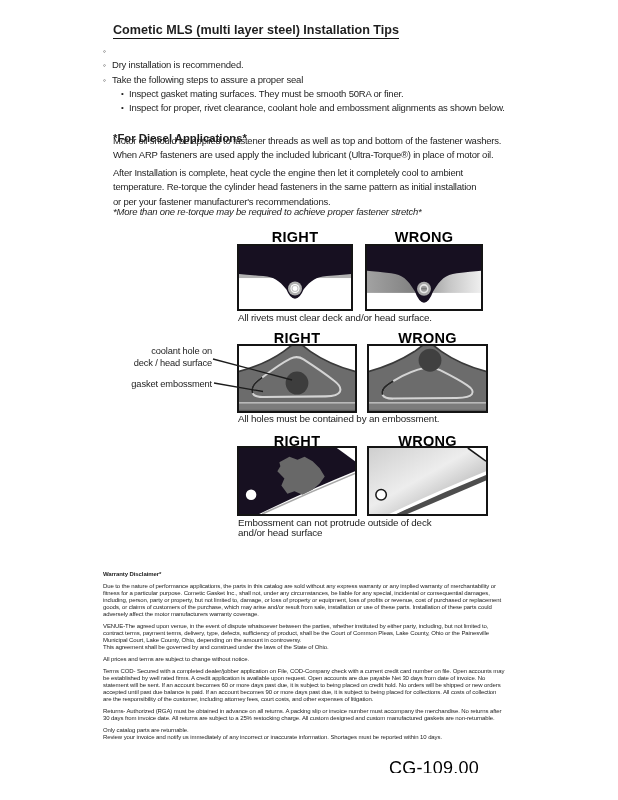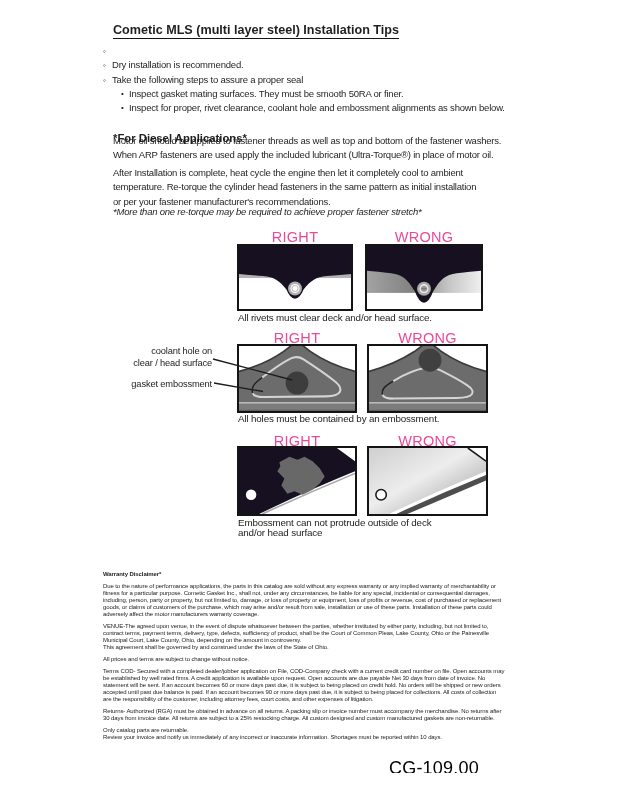--- a/index.html
+++ b/index.html
@@ -17,21 +17,21 @@
   .bullet-line{display:flex;align-items:flex-start;}
   .marker{font-size:8.5px;width:9px;flex:0 0 9px;line-height:14.3px;}
   .sub .marker{margin-left:18px;flex:0 0 8px;width:8px;font-size:8px;}
   .section-heading{left:113px;top:132px;font-size:11.3px;font-weight:bold;white-space:nowrap;}
   .body-par{left:113px;width:448px;font-size:9.5px;letter-spacing:-0.22px;
     line-height:14.3px;white-space:pre-line;}
   .par1{top:134px;}
   .par2{top:166px;}
   .par3{top:205px;font-style:italic;}
   
-  .rw-label{font-size:14.5px;font-weight:normal;text-align:center;letter-spacing:0.3px;color:#ec4899;}
+  .rw-label{font-size:14.5px;font-weight:bold;text-align:center;letter-spacing:0.3px;color:#000000;}
   .panel{box-sizing:border-box;border:2.5px solid #141414;background:#fff;}
   .panel svg{display:block;width:100%;height:100%;}
   .caption{font-size:9.8px;letter-spacing:-0.15px;line-height:10.2px;white-space:pre-line;color:#1c1c1c;}
   .annot{font-size:9.3px;letter-spacing:-0.15px;line-height:11.6px;text-align:right;width:152px;color:#1c1c1c;}
   .leader{z-index:6;}
   
   .legal{left:103px;top:571px;width:452px;font-size:6px;letter-spacing:-0.1px;
     line-height:7.1px;color:#242424;}
   .legal p{margin:0 0 4.6px 0;white-space:pre-line;}
   .legal p.bold{font-weight:bold;margin-bottom:5px;}
@@ -109,21 +109,21 @@
       <circle cx="56.5" cy="42" r="2.95" fill="#9c9c9c"></circle>
       <rect x="53.7" y="41.2" width="5.6" height="1.5" fill="#7a7a7a"></rect>
     </svg>
   </div>
 
   <div class="abs caption" style="left:238px;top:313px;">All rivets must clear deck and/or head surface.</div>
 
   <div class="abs rw-label" style="left:237px;top:330px;width:120px;">RIGHT</div>
   <div class="abs rw-label" style="left:367px;top:330px;width:121px;">WRONG</div>
 
-  <div class="abs annot" style="left:60px;top:346px;"><span>coolant hole on</span><br><span>clear / head surface</span></div>
+  <div class="abs annot" style="left:60px;top:346px;"><span>coolant hole on</span><br><span>deck / head surface</span></div>
   <div class="abs annot" style="left:60px;top:379px;">gasket embossment</div>
 
   <div class="abs panel" style="left:237px;top:344px;width:120px;height:69px;">
     <svg viewBox="0 0 115 64" preserveAspectRatio="none">
       <rect x="0" y="0" width="115" height="64" fill="#ffffff"></rect>
       <path d="M0,25 C15,21 31,14.5 44,5.5 Q51,0.5 53.5,-2.5 L61.5,-2.5 Q64,0.5 71,5.5 C84,14.5 100,21 115,25 L115,55.5 L0,55.5 Z" fill="#6c6c6c"></path>
       <path d="M0,25 C15,21 31,14.5 44,5.5 Q51,0.5 54,-2.5" fill="none" stroke="#3a3a3a" stroke-width="1.7"></path>
       <path d="M61,-2.5 Q64,0.5 71,5.5 C84,14.5 100,21 115,25" fill="none" stroke="#3a3a3a" stroke-width="1.7"></path>
       <path d="M13.5,46.5 C12,41 14.5,37 23,31 C33,23.5 45,15.5 51,12.5 C55.5,10.2 59.5,10.2 64,13.2 C73,19 87,28.5 94,34 C100,38.5 101.5,42 100,45 C98.3,48.6 93,49.4 86,49.6 L24,50.2 C17,50.3 14.6,49.2 13.5,46.5 Z" fill="none" stroke="#d4d4d4" stroke-width="2"></path>
       <path d="M13.5,46.5 C12,41 14.5,37 23,31" fill="none" stroke="#262626" stroke-width="2"></path>

